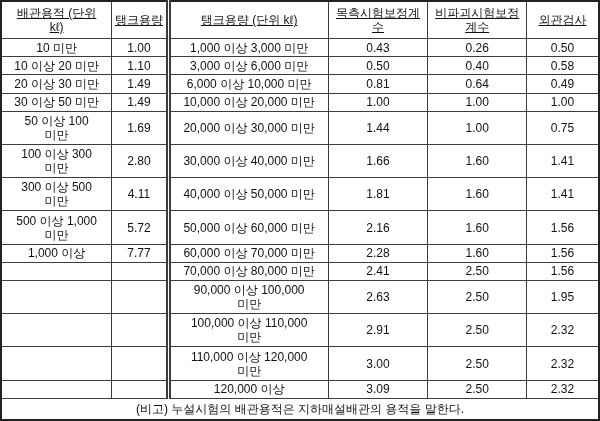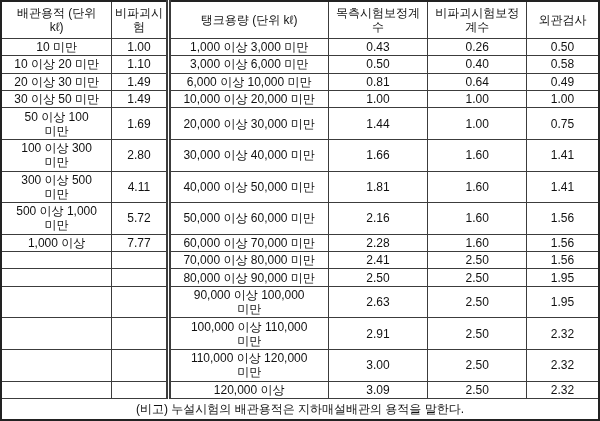--- a/index.html
+++ b/index.html
@@ -38,20 +38,21 @@
   }
   .pre { white-space: pre-line; }
   
   .div-l { border-left: 5px double #3c3c3c !important; }
   tr.group-row th {
     height: 15px;
     padding: 0 2px;
   }
   tr.colhead-row th {
     height: 34px;
+    text-decoration: underline;
   }
   tr.data-row td {
     height: 14px;
   }
   td.note {
     text-align: left;
     padding: 2px 4px;
     height: 18px;
     white-space: nowrap;
   }
@@ -66,21 +67,21 @@
       <col style="width:56px">
       <col style="width:159px">
       <col style="width:99px">
       <col style="width:98px">
       <col style="width:72px">
     </colgroup>
     <thead>
       <tr class="colhead-row">
         <th class="pre">배관용적 (단위
 kℓ)</th>
-        <th class="pre">비파괴시험</th>
+        <th class="pre">탱크용량</th>
         <th class="pre div-l">탱크용량 (단위 kℓ)</th>
         <th class="pre">목측시험보정계
 수</th>
         <th class="pre">비파괴시험보정
 계수</th>
         <th class="pre">외관검사</th>
       </tr>
     </thead>
     <tbody id="table-body">
         <tr class="data-row">
@@ -159,28 +160,20 @@
           <td class="pre">1.60</td>
           <td class="pre">1.56</td>
         </tr>
         <tr class="data-row">
           <td class="pre"></td>
           <td class="pre"></td>
           <td class="pre div-l">70,000 이상 80,000 미만</td>
           <td class="pre">2.41</td>
           <td class="pre">2.50</td>
           <td class="pre">1.56</td>
-        </tr>
-        <tr class="data-row">
-          <td class="pre"></td>
-          <td class="pre"></td>
-          <td class="pre div-l">80,000 이상 90,000 미만</td>
-          <td class="pre">2.50</td>
-          <td class="pre">2.50</td>
-          <td class="pre">1.95</td>
         </tr>
         <tr class="data-row">
           <td class="pre"></td>
           <td class="pre"></td>
           <td class="pre div-l">90,000 이상 100,000
 미만</td>
           <td class="pre">2.63</td>
           <td class="pre">2.50</td>
           <td class="pre">1.95</td>
         </tr>

